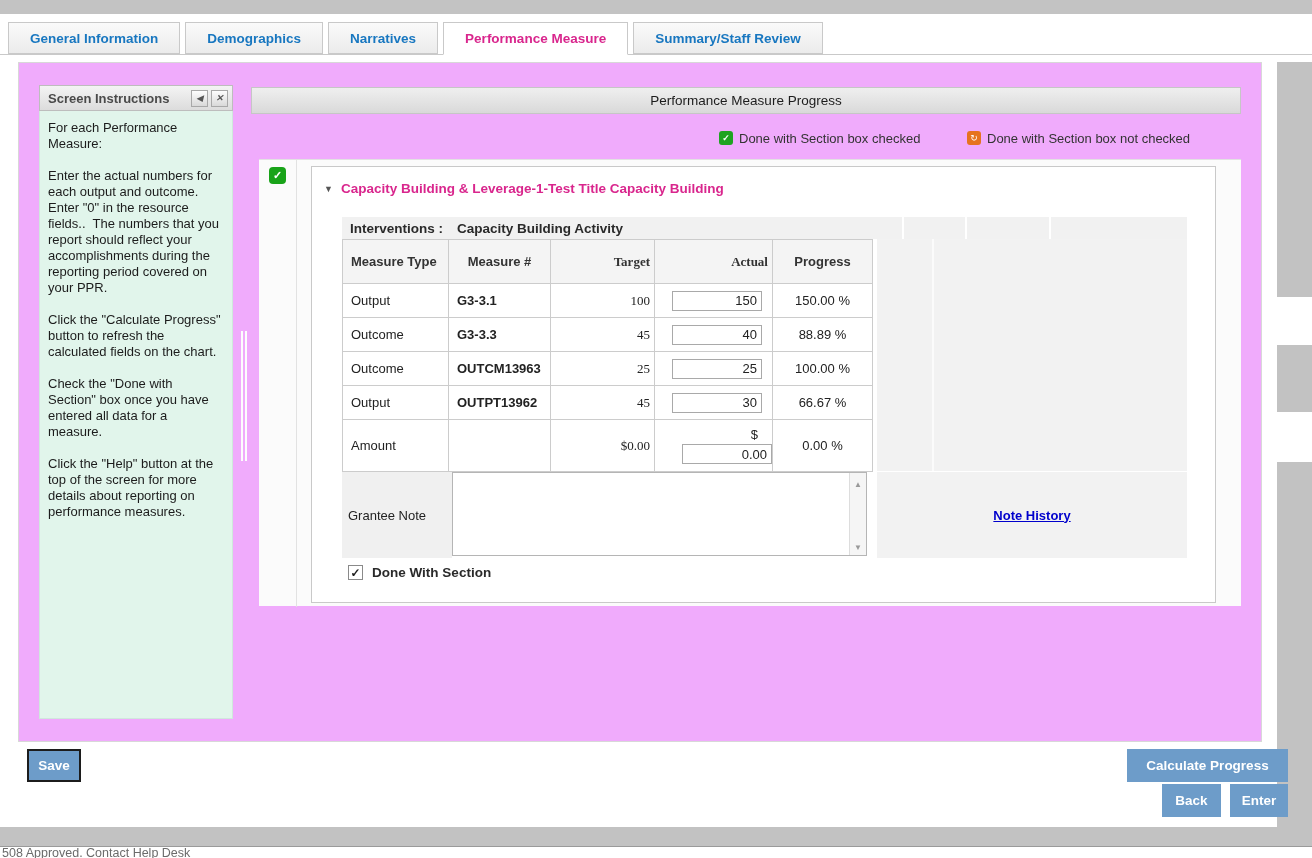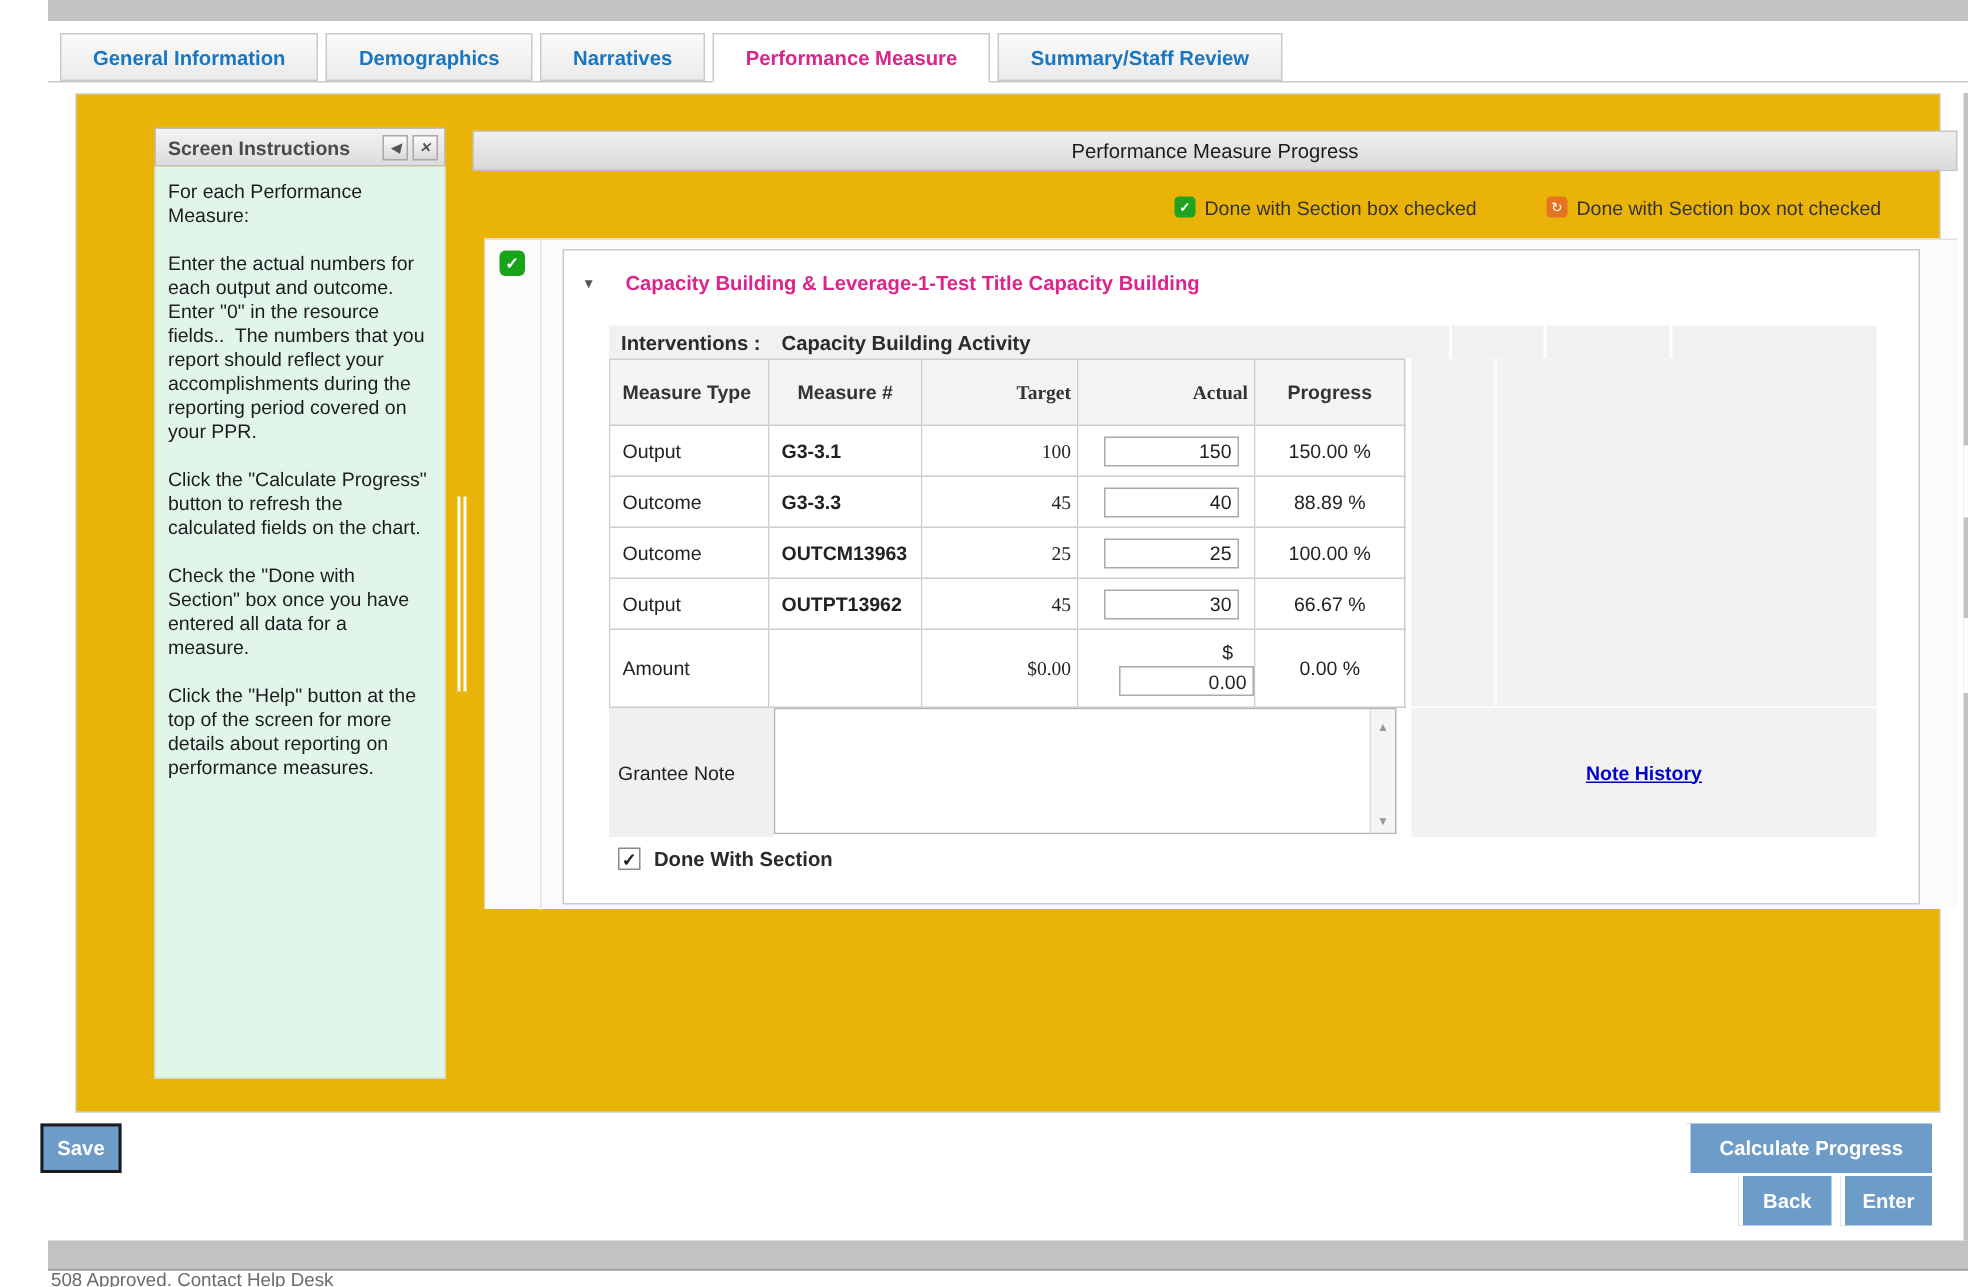--- a/index.html
+++ b/index.html
@@ -1,29 +1,29 @@
 <!DOCTYPE html>
 <html><head>
 <meta charset="utf-8">
 <style>
   * { margin:0; padding:0; box-sizing:border-box; }
   html,body { width:1312px; height:858px; overflow:hidden; background:#fff;
     font-family:"Liberation Sans", sans-serif; font-size:13px; color:#333; }
-  .abs { position:absolute;margin-left:32px; }
+  .abs { position:absolute; }
 
   
   .top-strip { left:0; top:0; width:1312px; height:14px; background:#c3c3c3; }
   .tab-underline { left:0; top:54px; width:1312px; height:1px; background:#c9c9c9; }
   .tabbar { left:8px; top:22px; display:flex; gap:5px; z-index:2; }
   .tab { height:32px; line-height:31px; padding:0 21px; background:linear-gradient(#fafafa,#ebebeb);
     border:1px solid #c9c9c9; font-weight:bold; font-size:13.5px; color:#1877c0; cursor:pointer; }
   .tab.active { height:33px; background:#fff; border-bottom:1px solid #fff; color:#d9268d; }
 
   
-  .content-frame { left:18px; top:62px; width:1244px; height:680px; background:#eab308; border:1px solid #d8d8d8; }
+  .content-frame { left:18px; top:62px; width:1244px; height:680px; background:#f0abfc; border:1px solid #d8d8d8; }
 
   
   .right-band { left:1277px; top:62px; width:35px; height:765px; background:#c2c2c2; }
   .band-notch { left:1277px; width:35px; background:#fff; }
   .bottom-bar { left:0; top:827px; width:1312px; height:20px; background:#c2c2c2; border-bottom:1px solid #9a9a9a; }
   .footer-text { left:2px; top:846px; font-size:12.5px; color:#6b6b6b; }
 
   
   .instructions { left:20px; top:22px; width:194px; height:634px; }
   .instr-header { height:26px; background:linear-gradient(#f4f4f4,#dcdcdc); border:1px solid #bdbdbd;
@@ -56,21 +56,21 @@
   .legend-item span.lbl { color:#333; font-size:13px; }
 
   
   .status-wrap { left:240px; top:96px; width:982px; height:447px; background:#fbfbfb; border-top:1px solid #e2e2e2; }
   .status-divider { position:absolute; left:37px; top:0; width:1px; height:447px; background:#e2e2e2; }
   .section-done-icon { position:absolute; left:10px; top:7px; width:17px; height:17px; border-radius:4px;
     background:#19a319; color:#fff; display:flex; align-items:center; justify-content:center; font-size:11px; font-weight:bold; }
   .section-done-icon::before { content:"✓"; }
 
   .section-panel { left:292px; top:103px; width:905px; height:437px; background:#fff; border:1px solid #c9c9c9; }
-  .sec-title-row { position:absolute; left:12px; top:14px; display:flex; align-items:center; gap:20px; }
+  .sec-title-row { position:absolute; left:12px; top:14px; display:flex; align-items:center; gap:8px; }
   .triangle-down-icon { font-size:9px; color:#555; cursor:pointer; }
   .triangle-down-icon::before { content:"▼"; }
   .sec-title { font-weight:bold; font-size:13.5px; color:#d9268d; }
 
   .interventions { position:absolute; left:30px; top:50px; width:845px; height:22px; background:#f1f1f1;
     display:flex; align-items:center; padding-left:8px; }
   .interv-label, .interv-value { font-weight:bold; color:#2a2a2a; font-size:13.5px; }
   .interv-value { margin-left:14px; }
   .interv-gap { position:absolute; top:0; width:2px; height:22px; background:#fff; }
 

